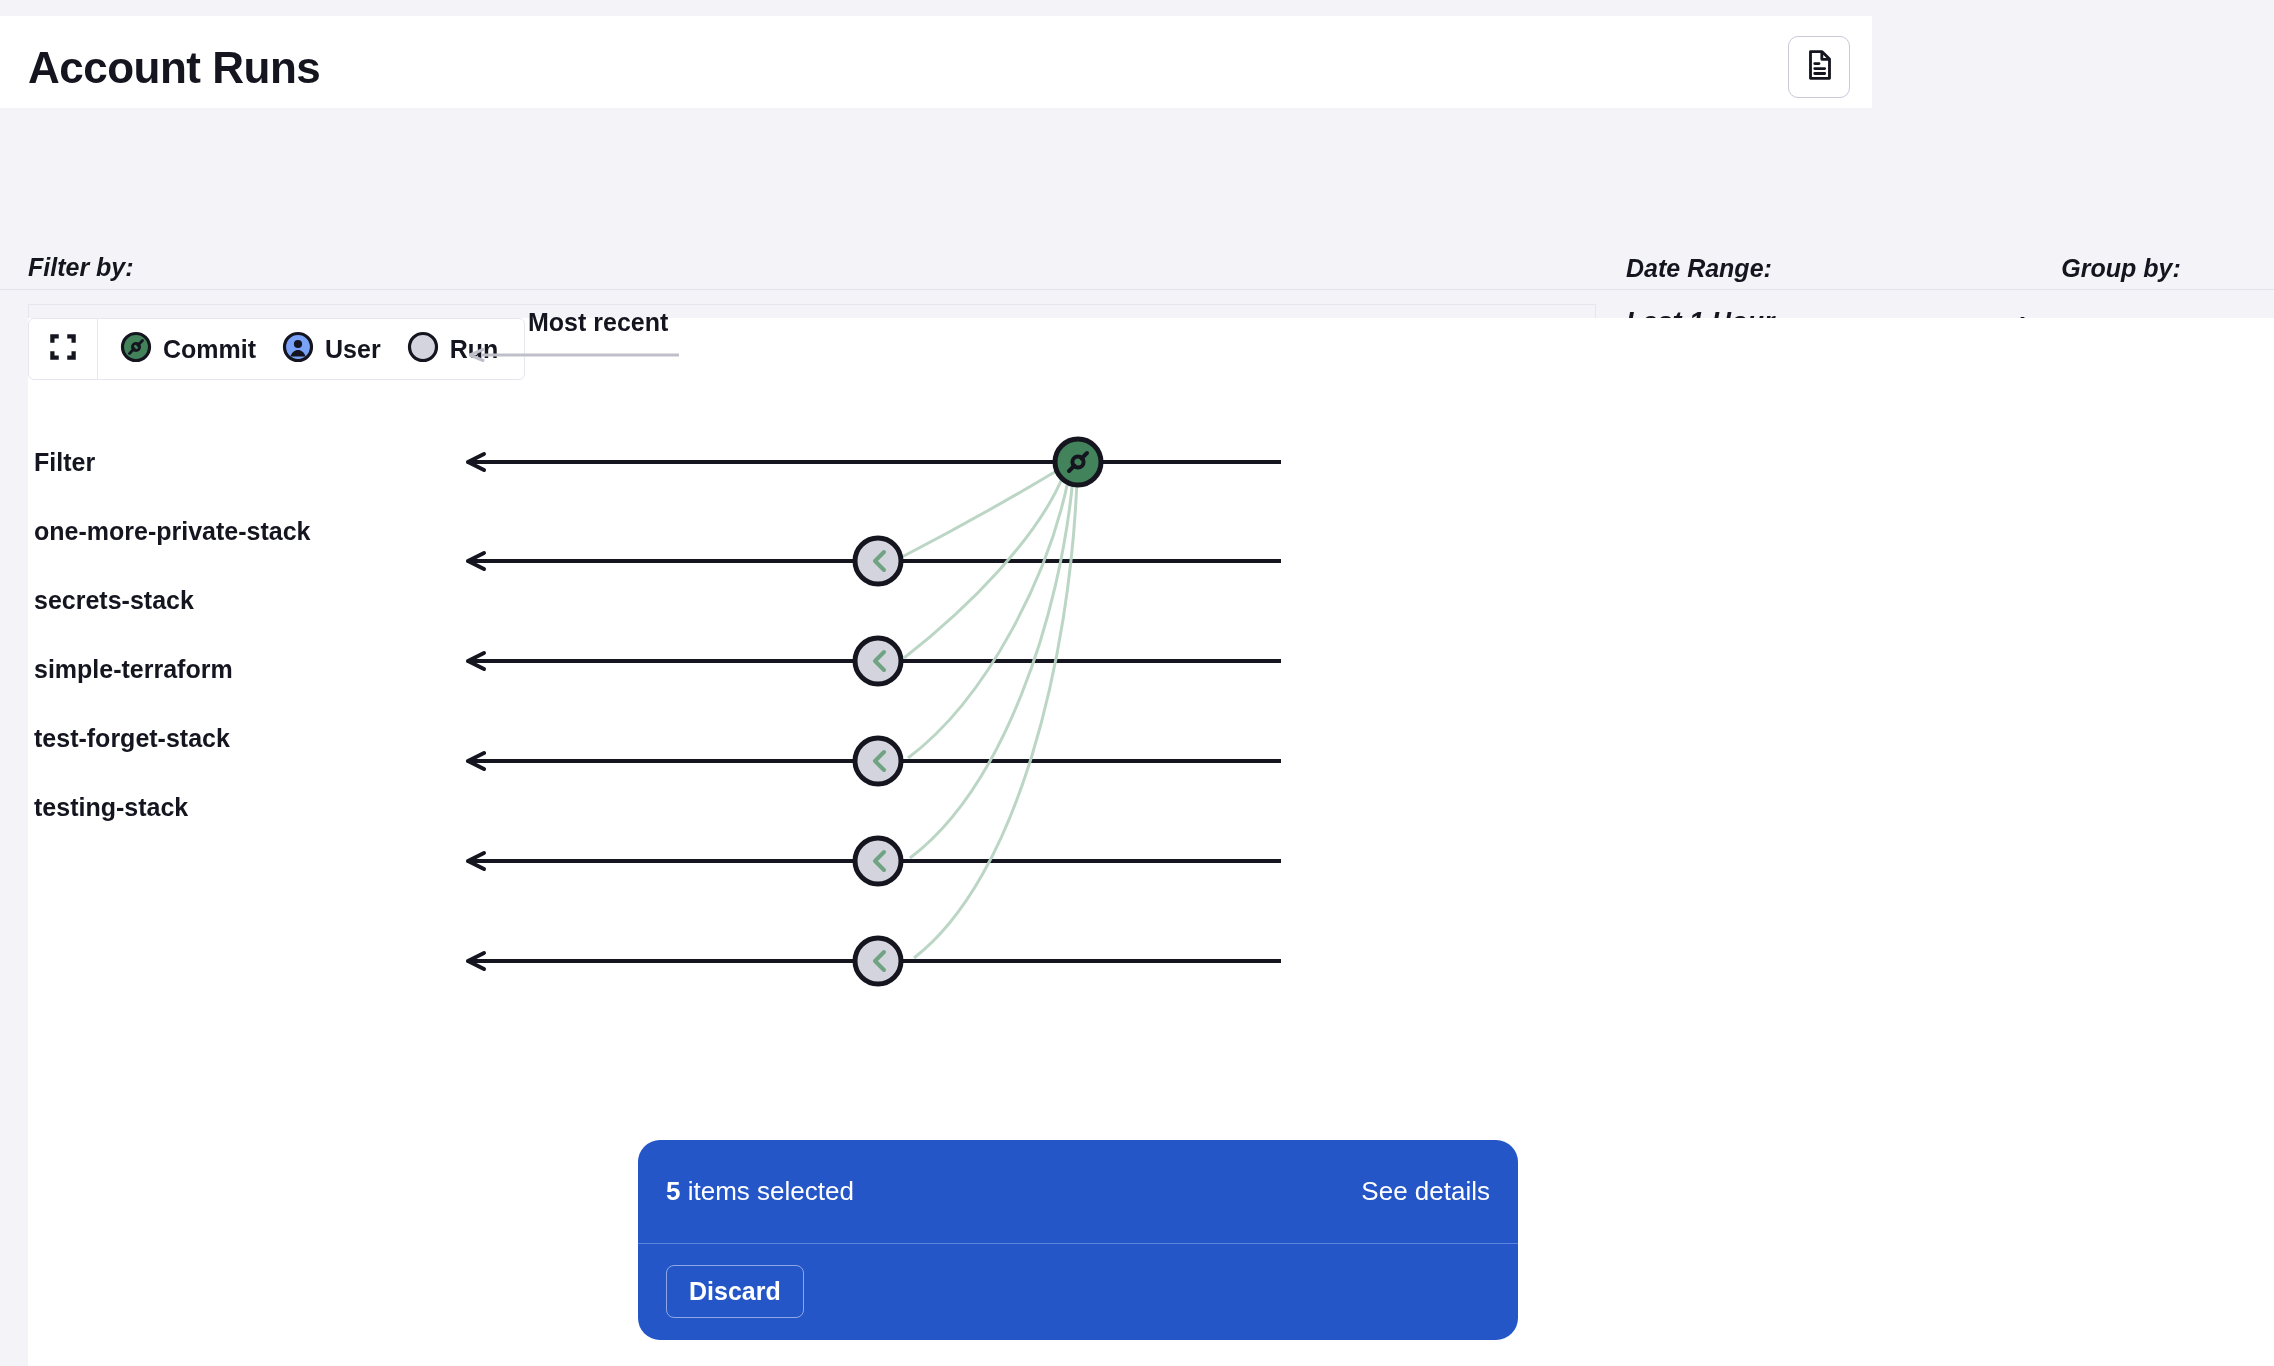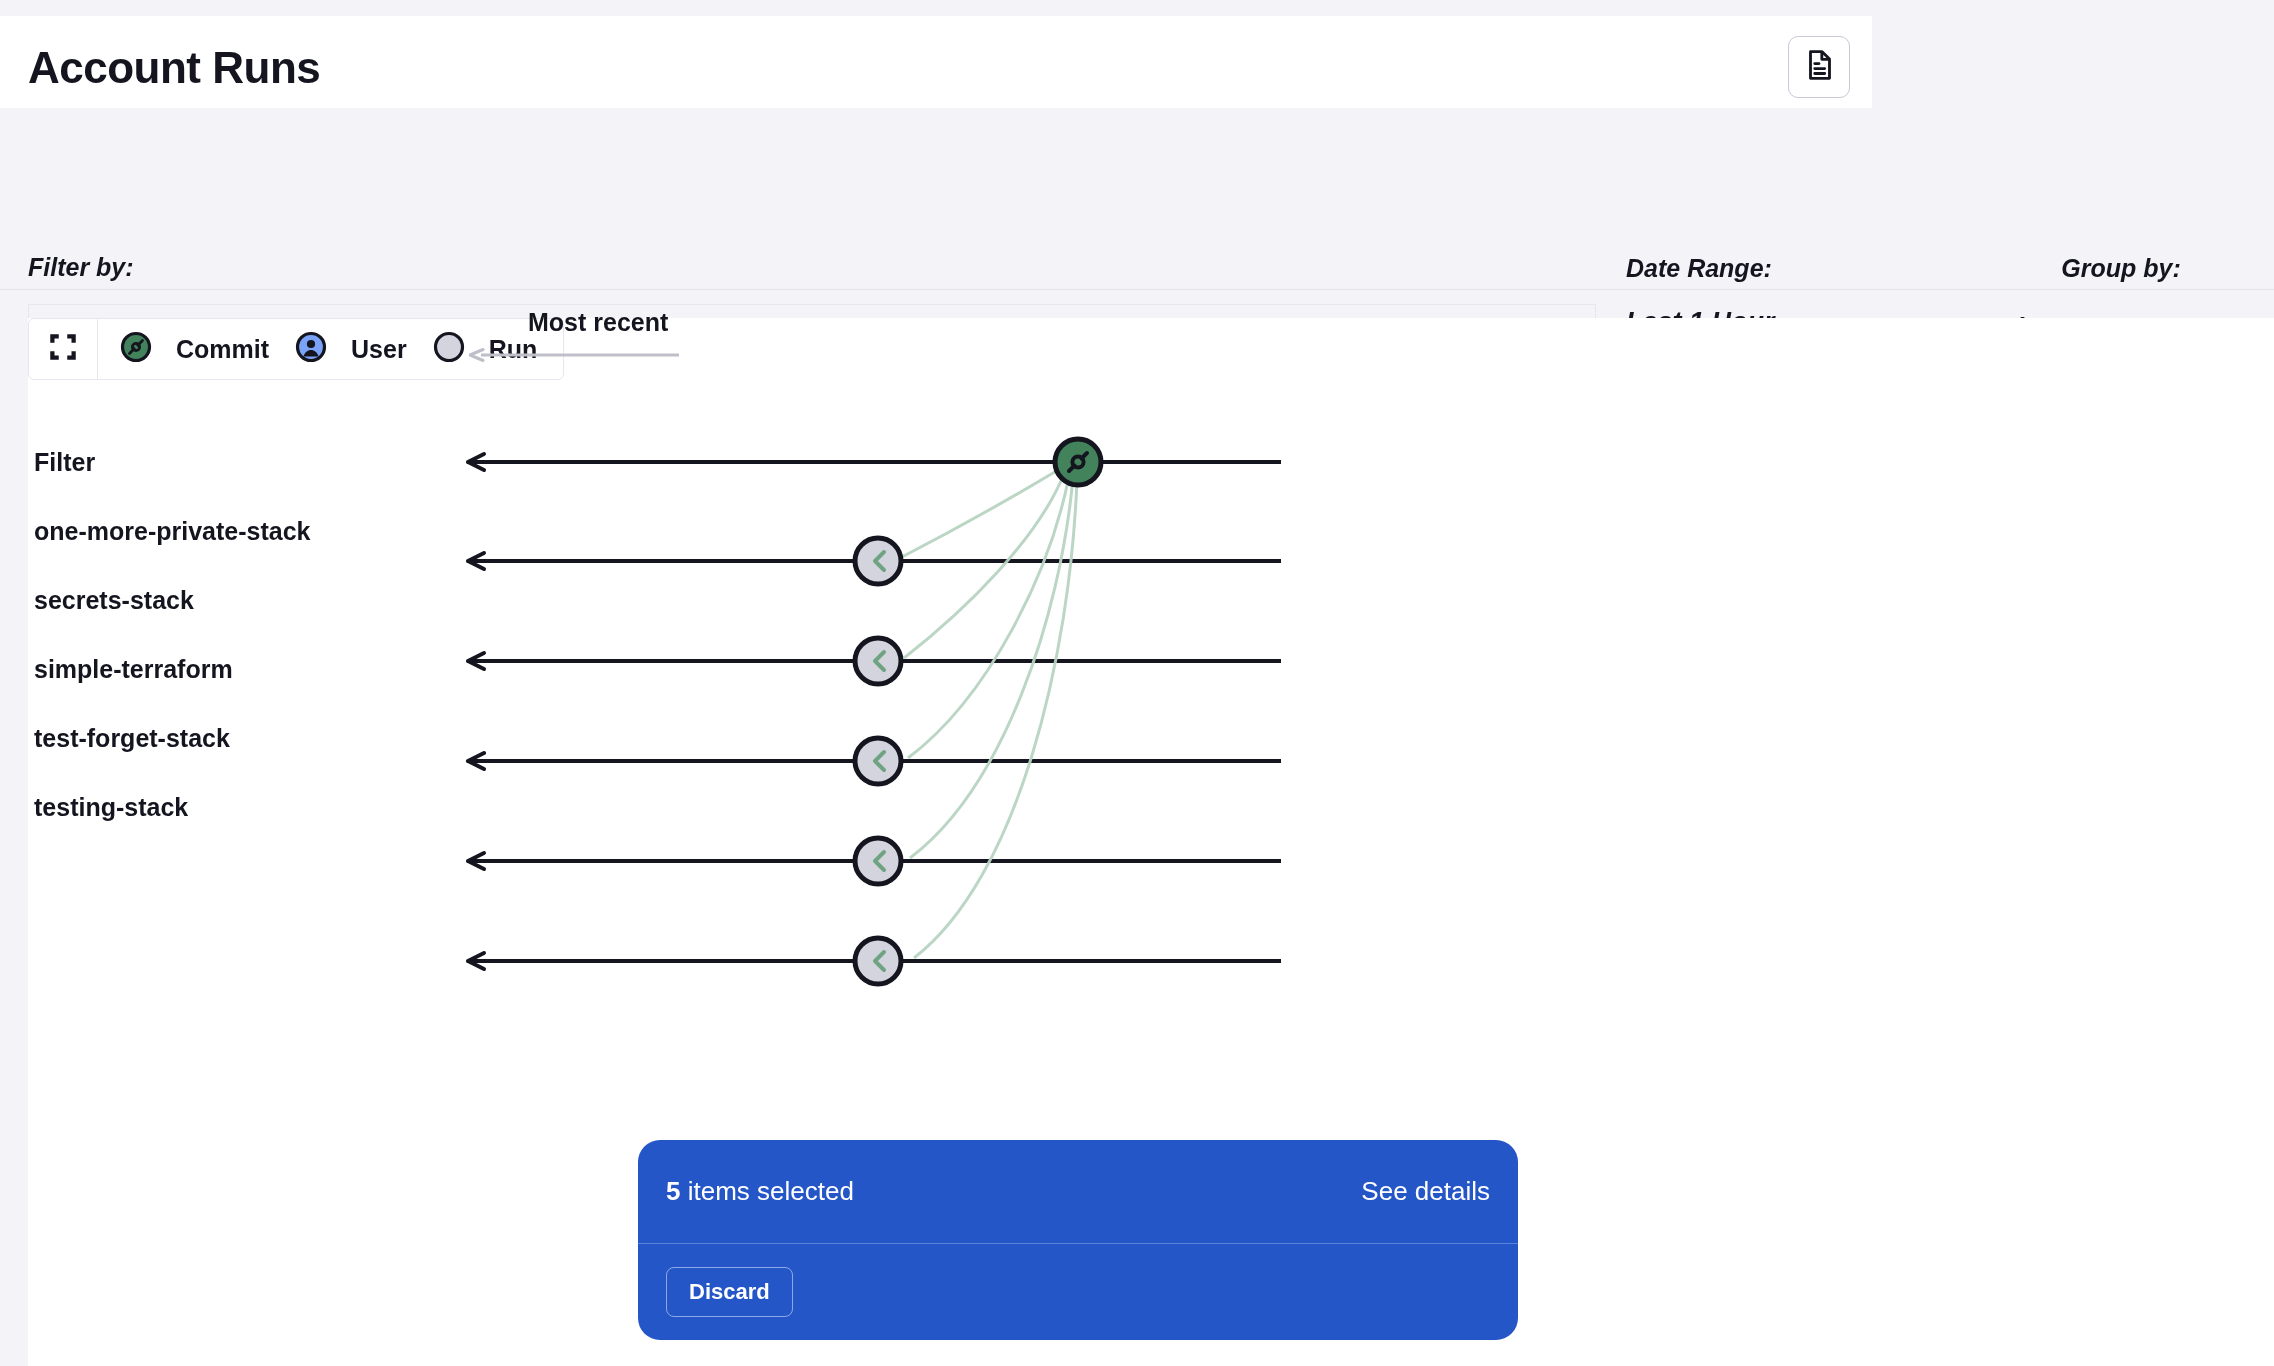--- a/index.html
+++ b/index.html
@@ -185,21 +185,21 @@
   }
   .legend-items {
     display: flex;
     align-items: center;
     padding: 0 26px 0 22px;
     gap: 26px;
   }
   .legend-item {
     display: flex;
     align-items: center;
-    gap: 24px;
+    gap: 11px;
     cursor: pointer;
   }
   .legend-text {
     font-size: 25px;
     font-weight: 700;
     color: #14151f;
   }
 
   .axis-label {
     position: absolute;
@@ -282,21 +282,21 @@
     align-items: center;
     padding: 0 28px;
     box-sizing: border-box;
   }
   .discard-button {
     border: 1px solid #8ea8e6;
     border-radius: 8px;
     background: transparent;
     color: #ffffff;
     font-family: "Liberation Sans", sans-serif;
-    font-size: 22px;
+    font-size: 25px;
     font-weight: 700;
     padding: 11px 22px;
     cursor: pointer;
   }
 </style>
 </head>
 <body>
 
 <div class="page-header">
   <div class="page-title">Account Runs</div>

